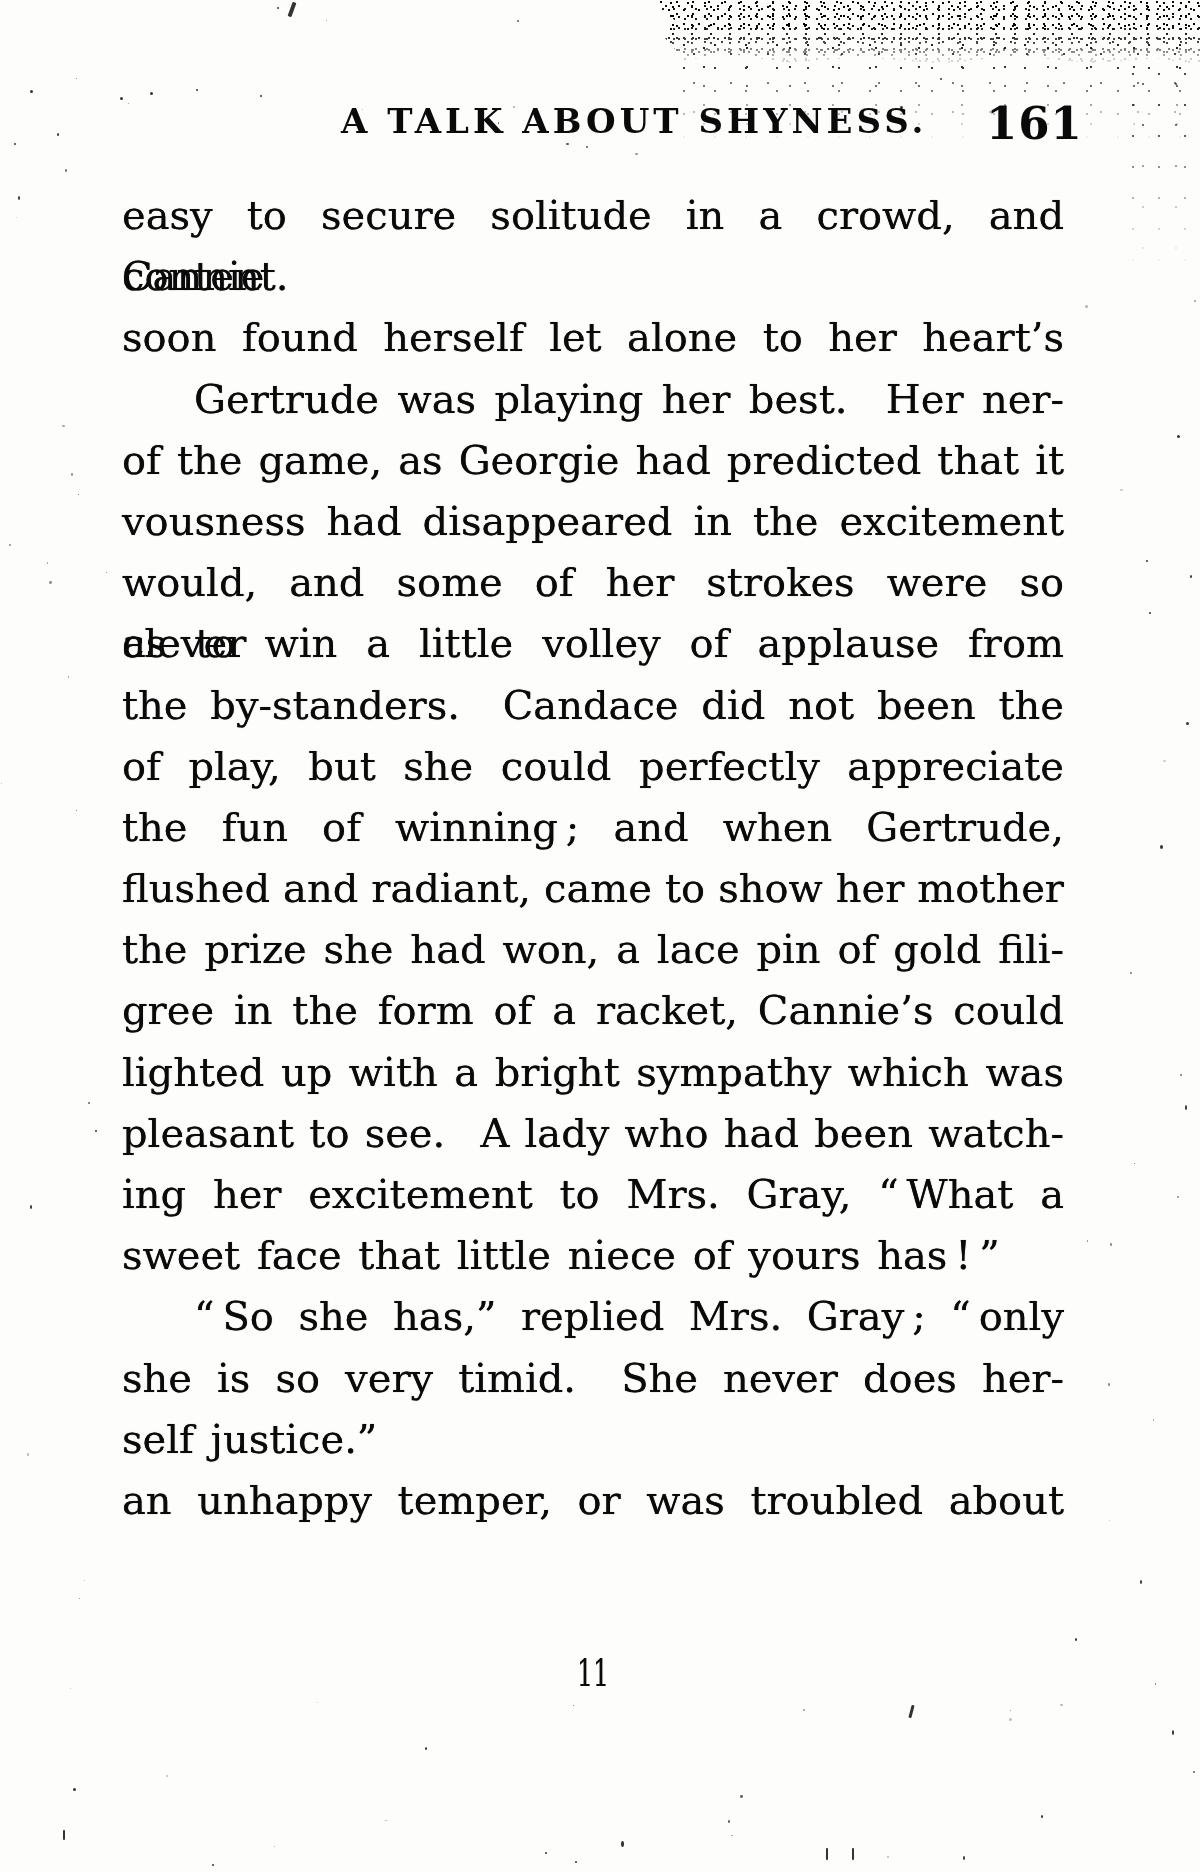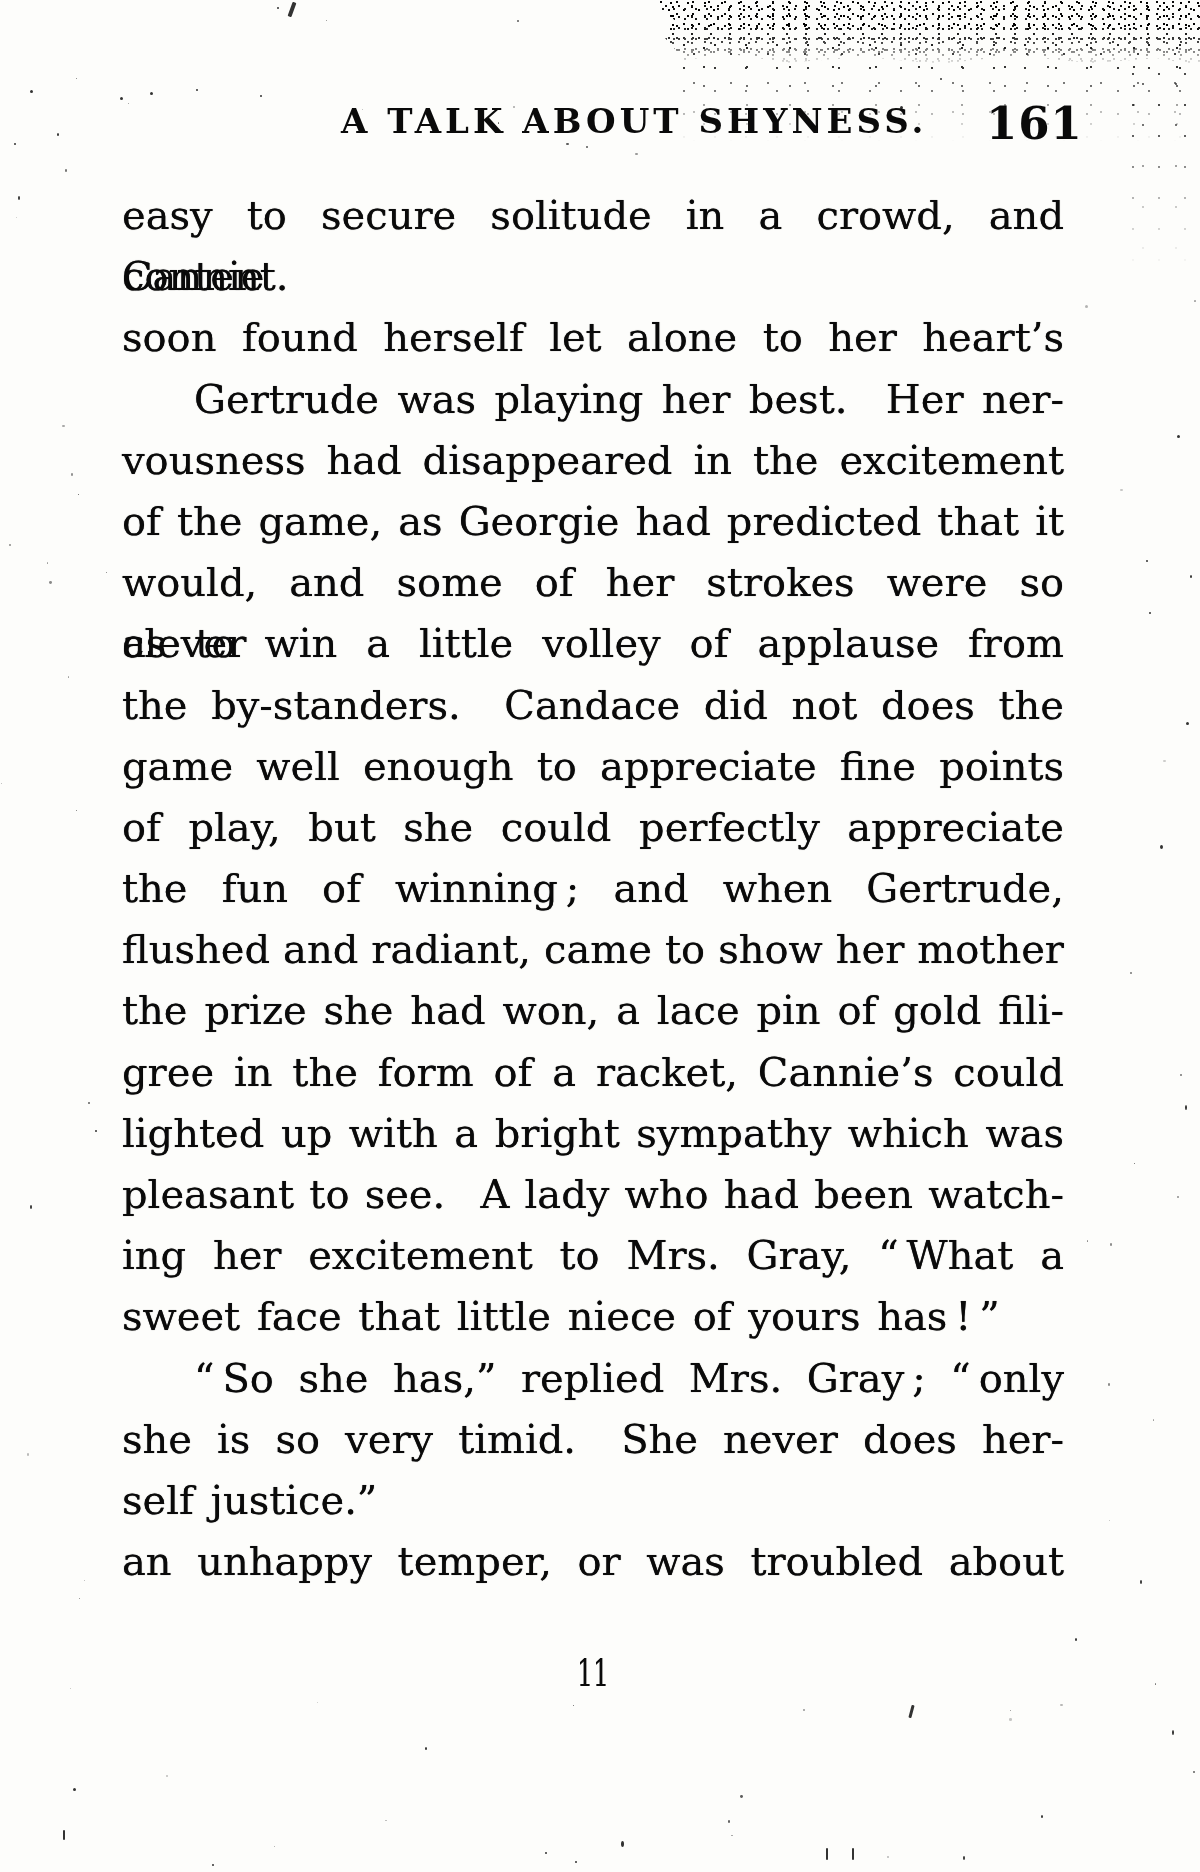--- a/index.html
+++ b/index.html
@@ -185,26 +185,25 @@
     </div>
 
   <div class="running-title">A TALK ABOUT SHYNESS.</div>
   <div class="page-number">161</div>
 
   <div class="body-text" id="body-text">
       <div class="line">easy to secure solitude in a crowd, and Cannie</div>
       <div class="line end">content.</div>
       <div class="line">soon found herself let alone to her heart’s</div>
       <div class="line indent">Gertrude was playing her best.  Her ner-</div>
+      <div class="line">of the game, as Georgie had predicted that it</div>
       <div class="line">vousness had disappeared in the excitement</div>
-      <div class="line">of the game, as Georgie had predicted that it</div>
       <div class="line">would, and some of her strokes were so clever</div>
       <div class="line">as to win a little volley of applause from</div>
-      <div class="line">the by-standers.  Candace did not does the</div>
-      <div class="line">game well enough to appreciate fine points</div>
+      <div class="line">the by-standers.  Candace did not been the</div>
       <div class="line">of play, but she could perfectly appreciate</div>
       <div class="line">the fun of winning ; and when Gertrude,</div>
       <div class="line">flushed and radiant, came to show her mother</div>
       <div class="line">the prize she had won, a lace pin of gold fili-</div>
       <div class="line">gree in the form of a racket, Cannie’s could</div>
       <div class="line">lighted up with a bright sympathy which was</div>
       <div class="line">pleasant to see.  A lady who had been watch-</div>
       <div class="line">ing her excitement to Mrs. Gray, “ What a</div>
       <div class="line end">sweet face that little niece of yours has ! ”</div>
       <div class="line indent">“ So she has,” replied Mrs. Gray ; “ only</div>

